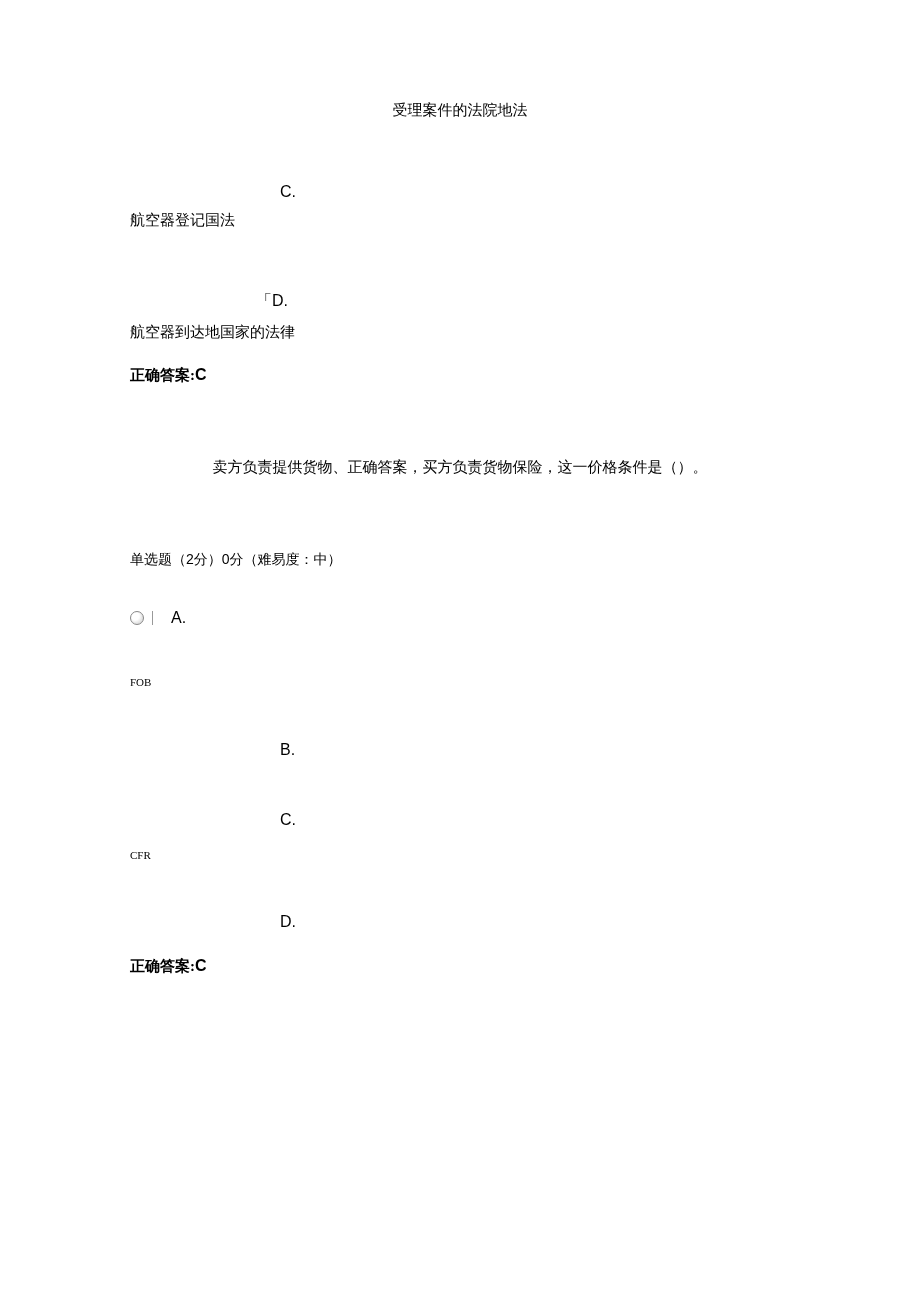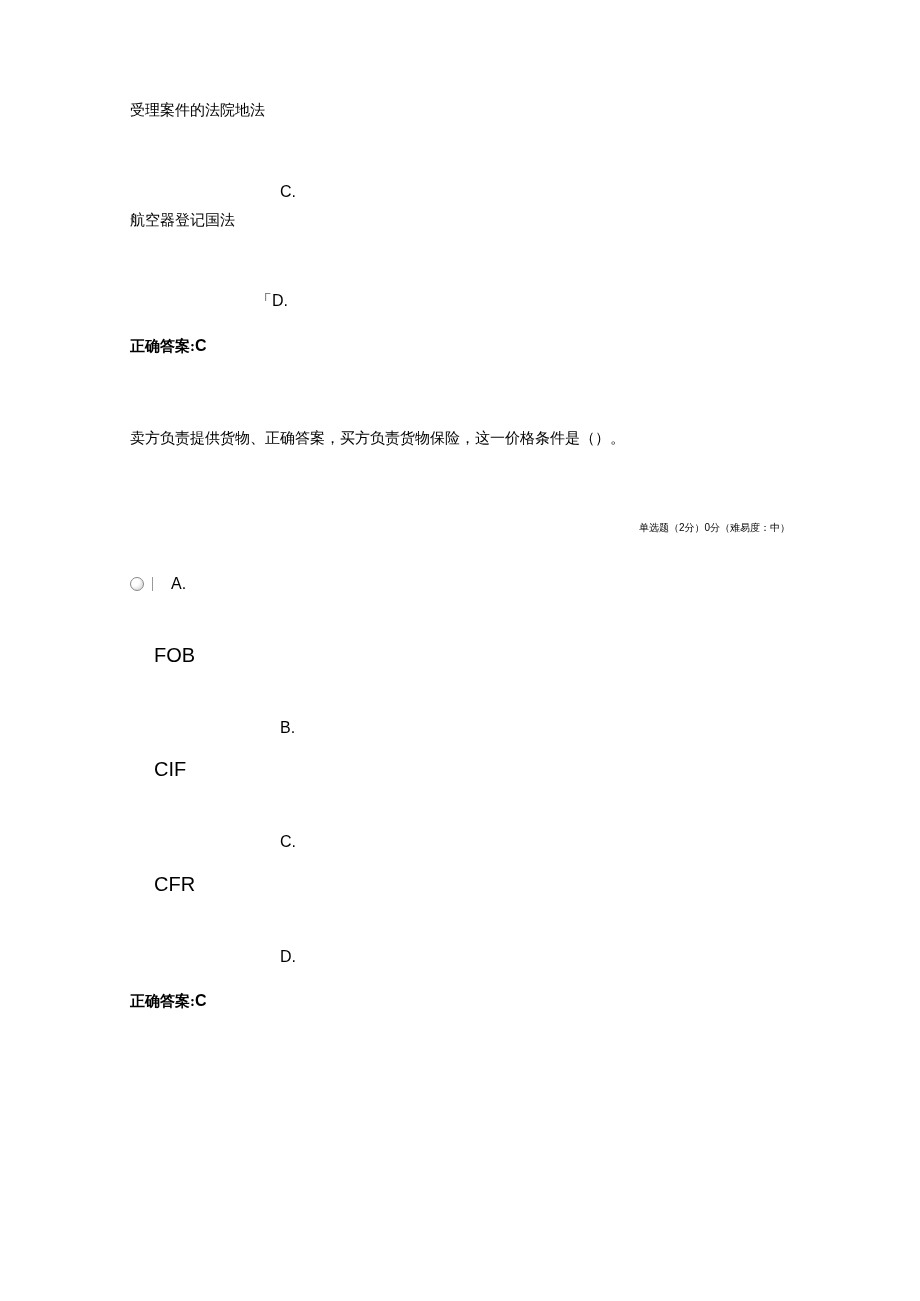--- a/index.html
+++ b/index.html
@@ -51,25 +51,25 @@
   }
   .answer .letter {
     font-family: Arial, sans-serif;
   }
   .gap-lg { height: 72px; }
   .gap-md { height: 48px; }
   .gap-std { height: 60px; }
   .q-text {
     font-family: "SimSun", "宋体", serif;
     font-size: 15px;
+    text-align: center;
   }
   .meta {
     font-family: "SimSun", "宋体", serif;
-    font-size: 10px;
-    text-align: right;
+    font-size: 14px;
   }
   .meta .num {
     font-family: Arial, sans-serif;
   }
   .radio-row {
     display: flex;
     align-items: center;
     gap: 6px;
     margin-top: 40px;
   }
@@ -88,38 +88,38 @@
     height: 14px;
     border-left: 1px solid #999;
     margin-left: 2px;
     margin-right: 4px;
   }
   .radio-label {
     font-family: Arial, sans-serif;
     font-size: 16px;
   }
   .en {
-    font-family: Liberation Sans, sans-serif;
-    font-size: 20px;
-    margin-left: 24px;
+    font-family: Liberation Serif, serif;
+    font-size: 11px;
   }
 </style>
 </head>
 <body>
 
 <div class="page">
 
   <div class="line q-text">受理案件的法院地法</div>
 
   <div class="gap-std"></div>
   <div class="line"><span class="opt-letter">C.</span></div>
   <div class="opt-text">航空器登记国法</div>
 
   <div class="gap-std"></div>
   <div class="line"><span class="opt-letter-d"><span style="font-family:'SimSun';">「</span><span>D.</span></span></div>
+  <div class="opt-text-tight">航空器到达地国家的法律</div>
 
   <div class="answer">
     <span>正确答案:</span><span class="letter">C</span>
   </div>
 
   <div class="gap-lg"></div>
   <div class="line q-text">卖方负责提供货物、正确答案，买方负责货物保险，这一价格条件是（）。</div>
 
   <div class="gap-lg"></div>
   <div class="line meta">
@@ -130,21 +130,20 @@
     <span class="radio-circle"></span>
     <span class="small-box"></span>
     <span class="radio-label">A.</span>
   </div>
 
   <div class="gap-md"></div>
   <div class="line en">FOB</div>
 
   <div class="gap-md"></div>
   <div class="line"><span class="opt-letter">B.</span></div>
-  <div class="line en" style="margin-top:16px">CIF</div>
 
   <div class="gap-md"></div>
   <div class="line"><span class="opt-letter">C.</span></div>
   <div class="line en" style="margin-top:16px">CFR</div>
 
   <div class="gap-md"></div>
   <div class="line"><span class="opt-letter">D.</span></div>
 
   <div class="answer">
     <span>正确答案:</span><span class="letter">C</span>

